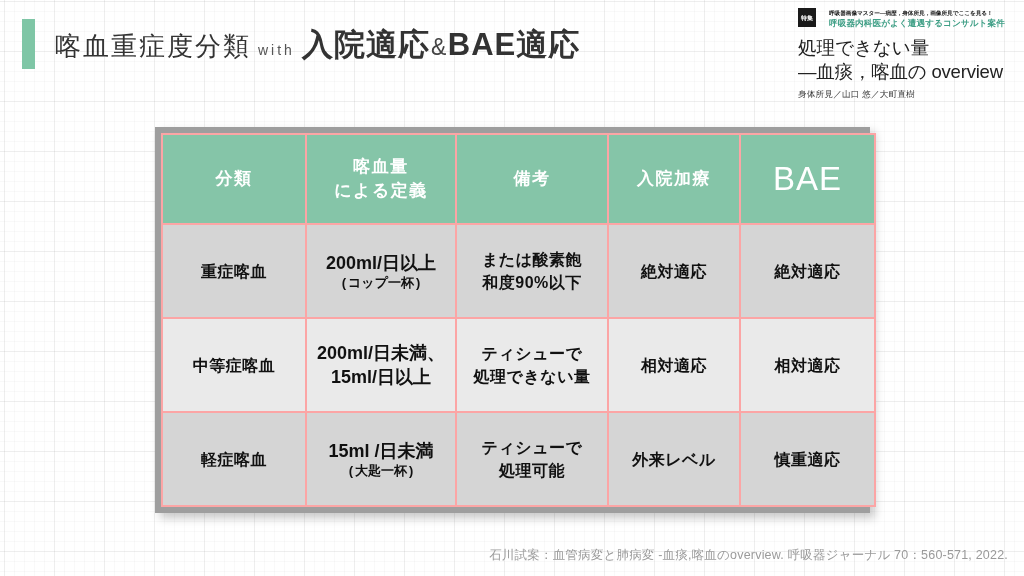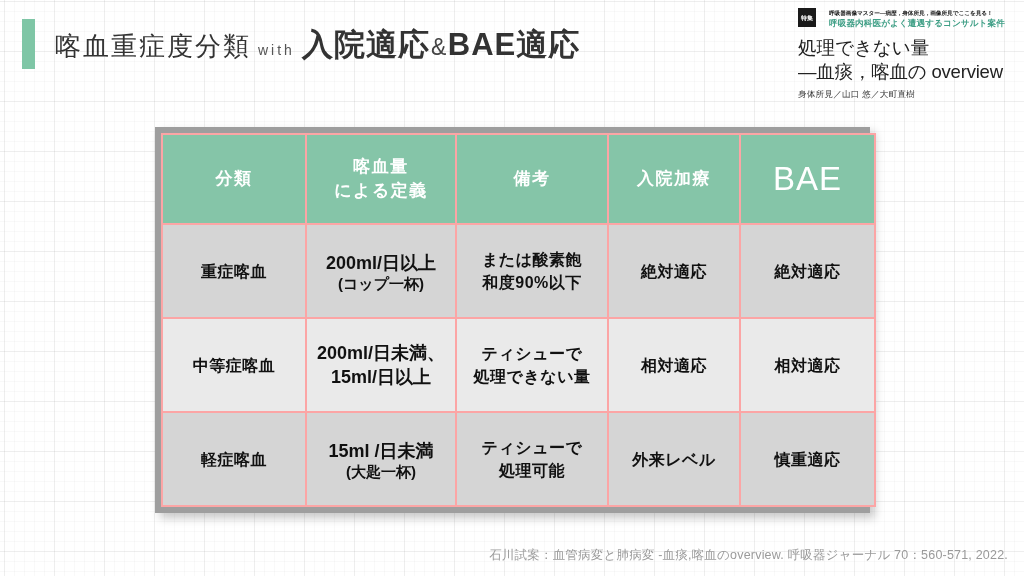--- a/index.html
+++ b/index.html
@@ -177,24 +177,25 @@
     font-size: 16px;
     line-height: 23px;
     padding: 0 5px;
     letter-spacing: 0.5px;
   }
   #severity-table tbody tr.row-odd td { background: #d5d5d5; }
   #severity-table tbody tr.row-even td { background: #eaeaea; }
   #severity-table tbody td.def-cell { font-size: 18px; line-height: 24px; letter-spacing: 0px; }
   #severity-table tbody td .note {
     display: block;
-    font-size: 15px;
+    font-size: 13px;
     font-weight: bold;
     line-height: 17px;
     letter-spacing: 0px;
+    font-family: Liberation Mono, monospace;
   }
 
   
   #footer-citation {
     position: absolute;
     right: 16px;
     bottom: 12px;
     font-size: 12.5px;
     color: #9a9a9a;
     letter-spacing: 0.2px;

